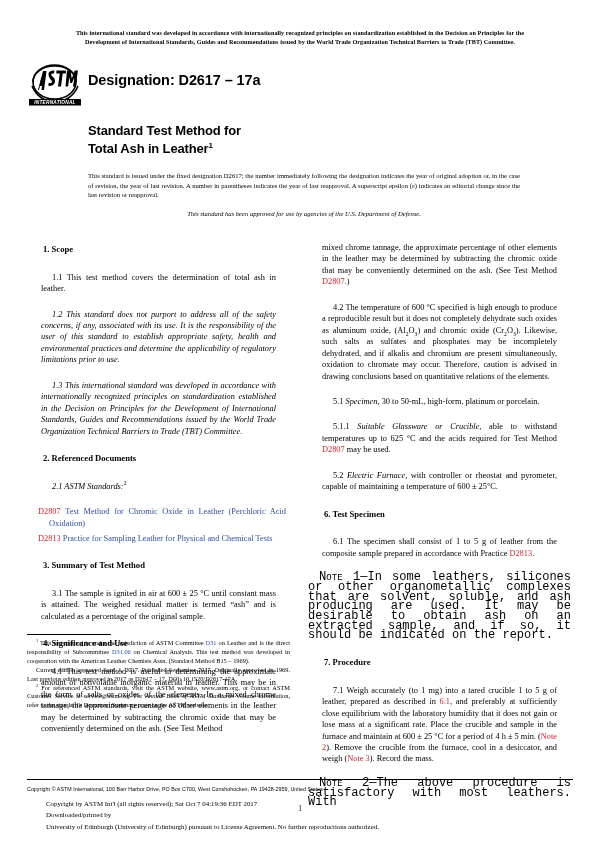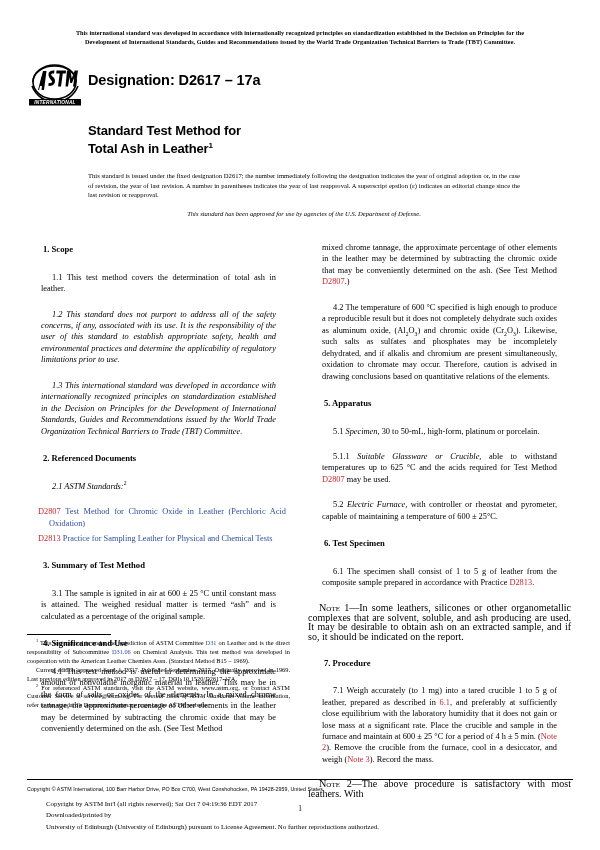--- a/index.html
+++ b/index.html
@@ -134,24 +134,25 @@
     text-indent: -11px;
     margin-left: 11px;
   }
   .lnk-red  { color: #c8262f; }
   .lnk-blue { color: #2f4f9e; }
 
   
   p.notep {
     margin: 0;
     padding: 0;
-    font-size: 10px;
+    font-size: 12px;
     line-height: 9.7px;
     text-align: justify;
     text-indent: 11px;
+    font-family: Liberation Mono, monospace;
   }
   .note-lbl {
     font-variant: small-caps;
     font-size: 1.02em;
   }
   .note-gap { margin-top: 8px; }
 
   sub { font-size: 0.68em; vertical-align: sub; line-height: 0; }
   sup.fn { font-size: 0.68em; vertical-align: super; line-height: 0; }
 
@@ -272,21 +273,20 @@
     <h2 class="sect sect-gap-before">4. Significance and Use</h2>
     <p class="para sect-gap-after">4.1 This test method is useful in determining the approximate amount of nonvolatile inorganic material in leather. This may be in the form of salts or oxides of the elements. In a mixed chrome tannage, the approximate percentage of other elements in the leather may be determined by subtracting the chromic oxide that may be conveniently determined on the ash. (See Test Method </p>
   </div>
 
   <div class="col col-right">
 
     <p class="para noindent"><span>mixed chrome tannage, the approximate percentage of other elements in the leather may be determined by subtracting the chromic oxide that may be conveniently determined on the ash. (See Test Method </span><span class="lnk-red">D2807</span><span>.)</span></p>
 
     <p class="para"><span>4.2 The temperature of 600 °C specified is high enough to produce a reproducible result but it does not completely dehydrate such oxides as aluminum oxide, (Al</span><sub>2</sub><span>O</span><sub>3</sub><span>) and chromic oxide (Cr</span><sub>2</sub><span>O</span><sub>3</sub><span>). Likewise, such salts as sulfates and phosphates may be incompletely dehydrated, and if alkalis and chromium are present simultaneously, oxidation to chromate may occur. Therefore, caution is advised in drawing conclusions based on quantitative relations of the elements.</span></p>
 
-    <h2 class="sect sect-gap-before">5. Apparatus</h2>
     <p class="para sect-gap-after"><span>5.1 </span><span class="it">Specimen,</span><span> 30 to 50-mL, high-form, platinum or porcelain.</span></p>
     <p class="para"><span>5.1.1 </span><span class="it">Suitable Glassware or Crucible,</span><span> able to withstand temperatures up to 625 °C and the acids required for Test Method </span><span class="lnk-red">D2807</span><span> may be used.</span></p>
     <p class="para note-gap"><span>5.2 </span><span class="it">Electric Furnace,</span><span> with controller or rheostat and pyrometer, capable of maintaining a temperature of 600 ± 25°C.</span></p>
 
     <h2 class="sect sect-gap-before">6. Test Specimen</h2>
     <p class="para sect-gap-after"><span>6.1 The specimen shall consist of 1 to 5 g of leather from the composite sample prepared in accordance with Practice </span><span class="lnk-red">D2813</span><span>.</span></p>
 
     <p class="notep note-gap"><span class="note-lbl">Note 1</span><span>—In some leathers, silicones or other organometallic complexes that are solvent, soluble, and ash producing are used. It may be desirable to obtain ash on an extracted sample, and if so, it should be indicated on the report.</span></p>
 
     <h2 class="sect sect-gap-before">7. Procedure</h2>

